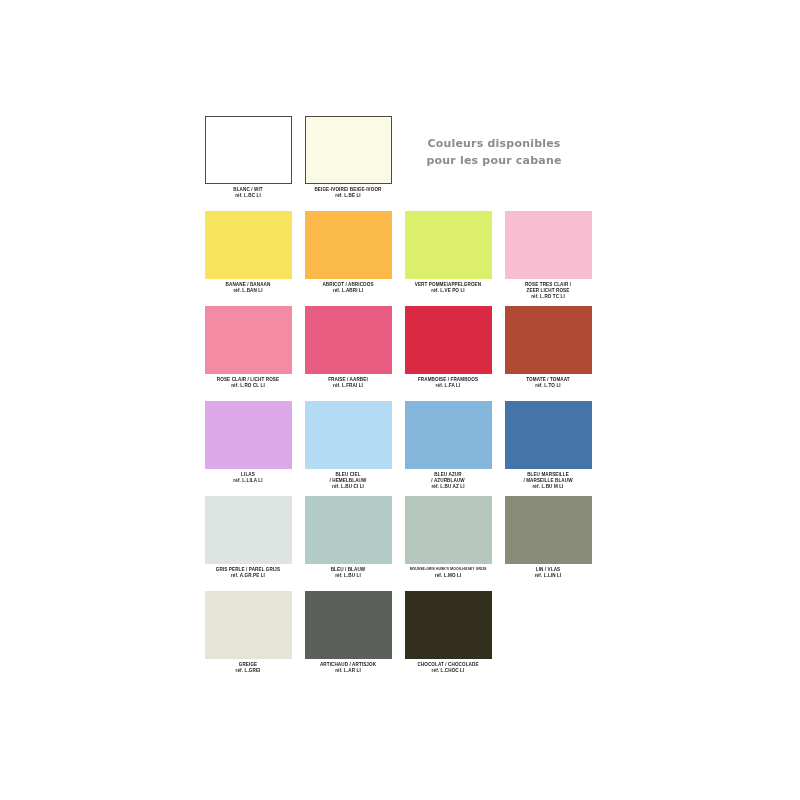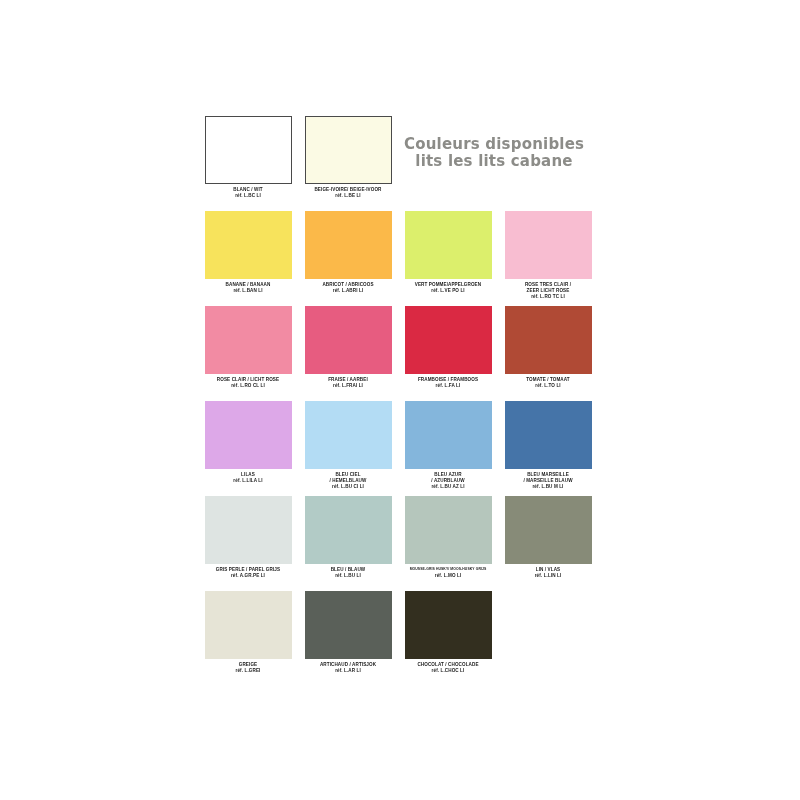--- a/index.html
+++ b/index.html
@@ -70,34 +70,34 @@
   }
   .heading {
     position: absolute;
     left: 404px;
     top: 136px;
     width: 180px;
     text-align: center;
     color: #8c8c88;
     font-family: "DejaVu Sans", sans-serif;
     font-weight: 700;
-    font-size: 15px;
+    font-size: 11px;
     line-height: 16.5px;
     letter-spacing: 0.2px;
   }
   .heading div { white-space: nowrap; }
 </style>
 </head>
 <body>
 
 <div id="sheet">
 
   <div class="heading">
     <div>Couleurs disponibles</div>
-    <div>lits les lits cabane</div>
+    <div>pour les pour cabane</div>
   </div>
 
   <div class="grid" id="swatch-grid">
       <div class="row">
         <div class="cell">
           <div class="swatch outlined" style="background: rgb(255, 255, 255);"></div>
           <div class="caption">
             <div class="cap-name">BLANC / WIT</div>
             <div class="cap-ref">réf. L.BC    LI</div>
           </div>

